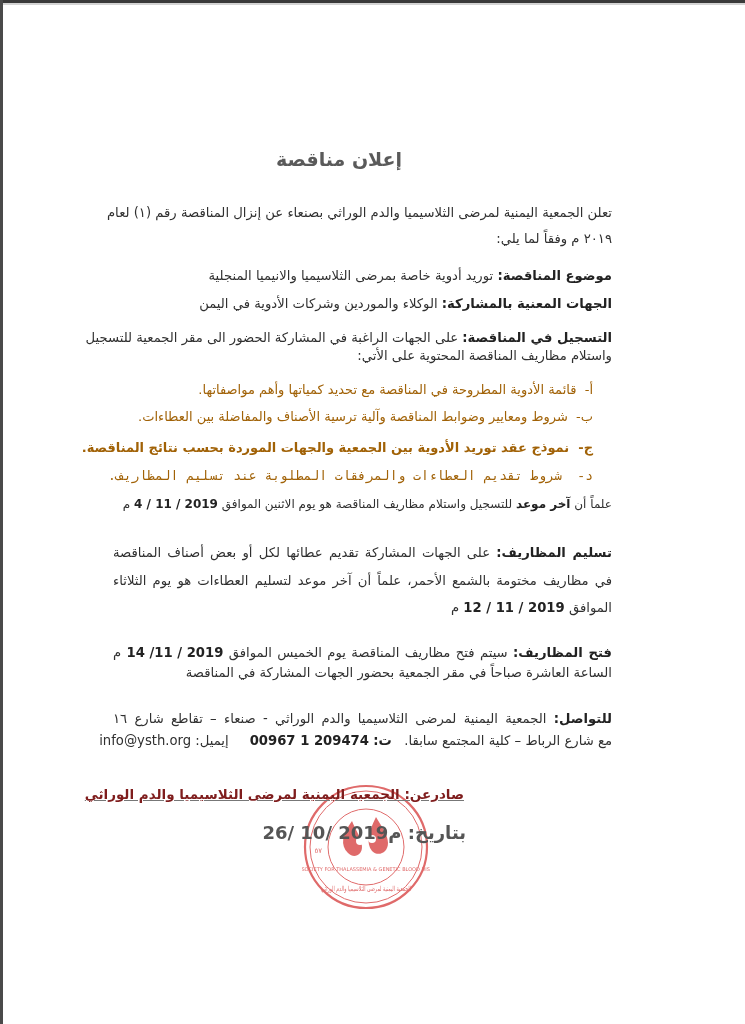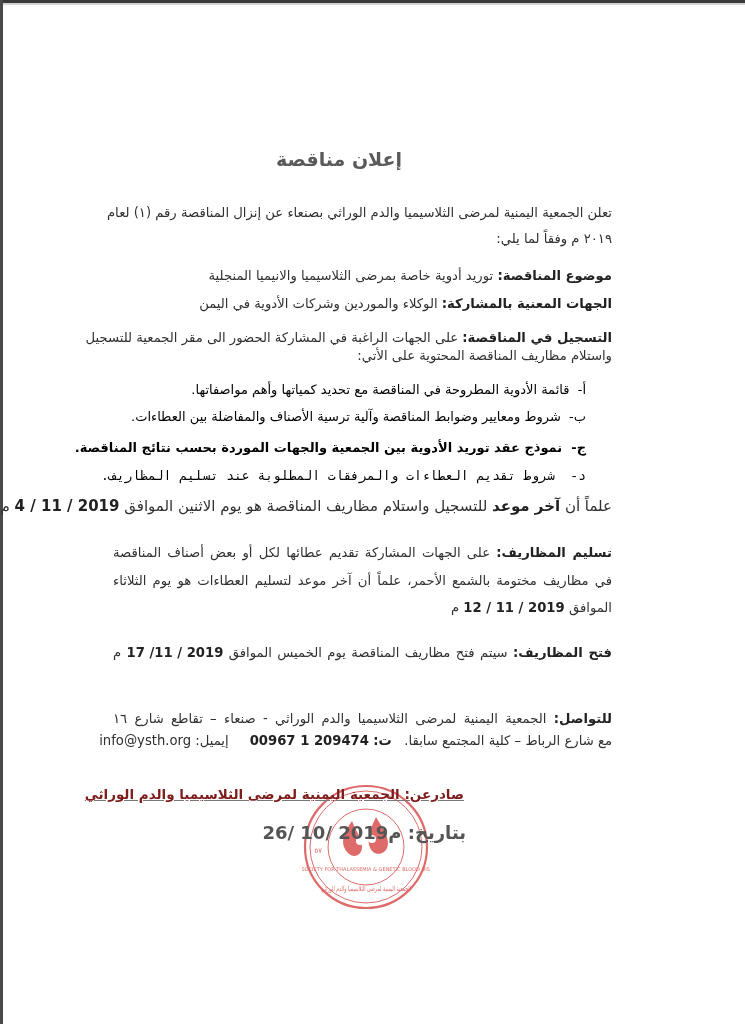--- a/index.html
+++ b/index.html
@@ -8,21 +8,21 @@
     font-family:"DejaVu Sans", sans-serif; color:#2a2a2a; position:relative;
   }
   .scan-top { position:absolute; left:0; top:0; width:745px; height:3px; background:#3a3a3a; }
   .scan-top2 { position:absolute; left:0; top:3px; width:745px; height:2px; background:#b8b8b8; opacity:.6; }
   .scan-left { position:absolute; left:0; top:0; width:3px; height:1024px; background:#4a4a4a; }
   .page { position:absolute; left:0; top:0; width:678px; height:1024px; direction:rtl; }
   .line { position:absolute; right:66px; left:100px; white-space:nowrap; text-align:right; font-size:13.2px; color:#303030;margin-left:13px; }
   .title { position:absolute; top:148px; left:0; right:0; text-align:center; font-weight:bold; font-size:19px; color:#5a5a5a; letter-spacing:0.5px; }
   b, .bold { font-weight:bold; color:#222; }
   .just { text-align:justify; text-align-last:justify; }
-  .item { position:absolute; right:92px; white-space:nowrap; font-size:13px; color:#000000; }
+  .item { position:absolute; right:85px; white-space:nowrap; font-size:13px; color:#a16207; }
   .stamp { position:absolute; left:302px; top:783px; width:128px; height:128px; }
   .issued { position:absolute; top:786px; right:214px; font-size:13.5px; font-weight:bold; color:#7f1d1d; white-space:nowrap; text-decoration:underline; text-decoration-color:#777; }
   .dated { position:absolute; top:822px; right:212px; font-size:18px; font-weight:bold; color:#555; white-space:nowrap; }
   .ltr { direction:ltr; unicode-bidi:embed; display:inline-block; }
 </style>
 </head>
 <body>
 
 <div class="scan-top"></div>
 <div class="scan-top2"></div>
@@ -54,35 +54,36 @@
   <div class="item" style="top:409px;">
     <span>ب-</span>&nbsp;&nbsp;<span>شروط ومعايير وضوابط المناقصة وآلية ترسية الأصناف والمفاضلة بين العطاءات.</span>
   </div>
   <div class="item" style="top:440px;font-weight:bold;">
     <span>ج-</span>&nbsp;&nbsp;<span>نموذج عقد توريد الأدوية بين الجمعية والجهات الموردة بحسب نتائج المناقصة.</span>
   </div>
   <div class="item" style="top:468px;font-family:Liberation Mono, monospace;">
     <span>د-</span>&nbsp;&nbsp;<span>شروط تقديم العطاءات والمرفقات المطلوبة عند تسليم المظاريف.</span>
   </div>
 
-  <div class="line" style="top:497px; font-size:15px;">
+  <div class="line" style="top:497px; font-size:12px;">
     <span>علماً أن </span><b>آخر موعد</b><span> للتسجيل واستلام مظاريف المناقصة هو يوم الاثنين الموافق </span><b class="ltr">4 / 11 / 2019</b><span> م</span>
   </div>
 
   <div class="line just" style="top:545px;">
     <b>تسليم المظاريف:</b><span> على الجهات المشاركة تقديم عطائها لكل أو بعض أصناف المناقصة</span>
   </div>
   <div class="line just" style="top:573px;">في مظاريف مختومة بالشمع الأحمر، علماً أن آخر موعد لتسليم العطاءات هو يوم الثلاثاء</div>
   <div class="line" style="top:600px;">
     <span>الموافق </span><b class="ltr">12 / 11 / 2019</b><span> م</span>
   </div>
 
   <div class="line just" style="top:645px;">
-    <b>فتح المظاريف:</b><span> سيتم فتح مظاريف المناقصة يوم الخميس الموافق </span><b class="ltr">17 /11 / 2019</b><span> م</span>
+    <b>فتح المظاريف:</b><span> سيتم فتح مظاريف المناقصة يوم الخميس الموافق </span><b class="ltr">14 /11 / 2019</b><span> م</span>
   </div>
+  <div class="line" style="top:665px;">الساعة العاشرة صباحاً في مقر الجمعية بحضور الجهات المشاركة في المناقصة</div>
 
   <div class="line just" style="top:711px;">
     <b>للتواصل:</b><span> الجمعية اليمنية لمرضى الثلاسيميا والدم الوراثي - صنعاء – تقاطع شارع ١٦</span>
   </div>
   <div class="line" style="top:733px;">
     <span>مع شارع الرباط – كلية المجتمع سابقا.</span>&nbsp;&nbsp;&nbsp;<b>ت:</b>&nbsp;<b class="ltr">00967 1 209474</b>&nbsp;&nbsp;&nbsp;&nbsp;&nbsp;<span>إيميل:</span>&nbsp;<span class="ltr">info@ysth.org</span>
   </div>
 
   <svg class="stamp" viewBox="0 0 128 128">
     <g id="stamp-g" fill="none" stroke="#d94a4a" opacity="0.82">

